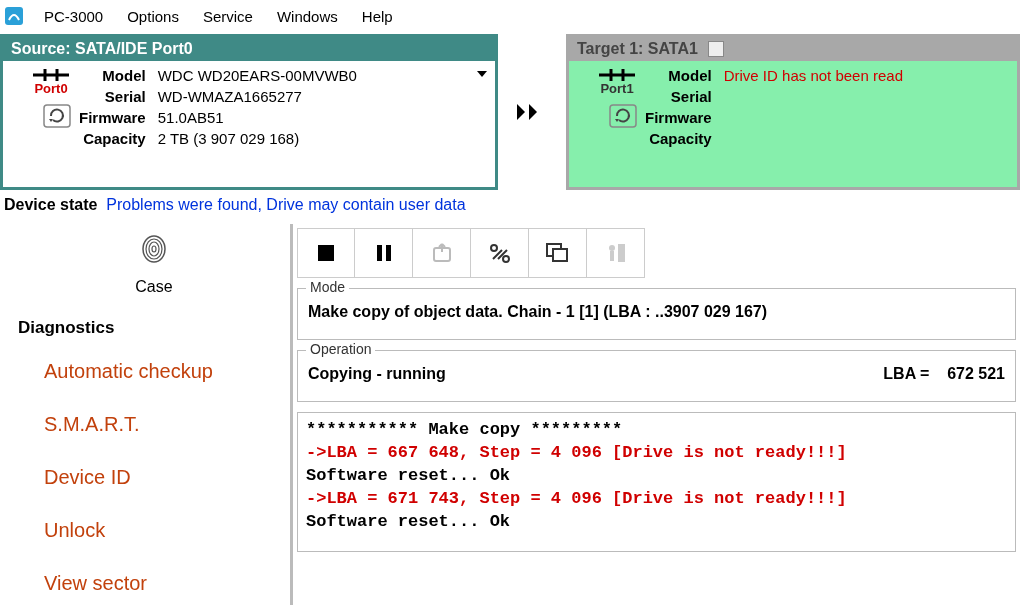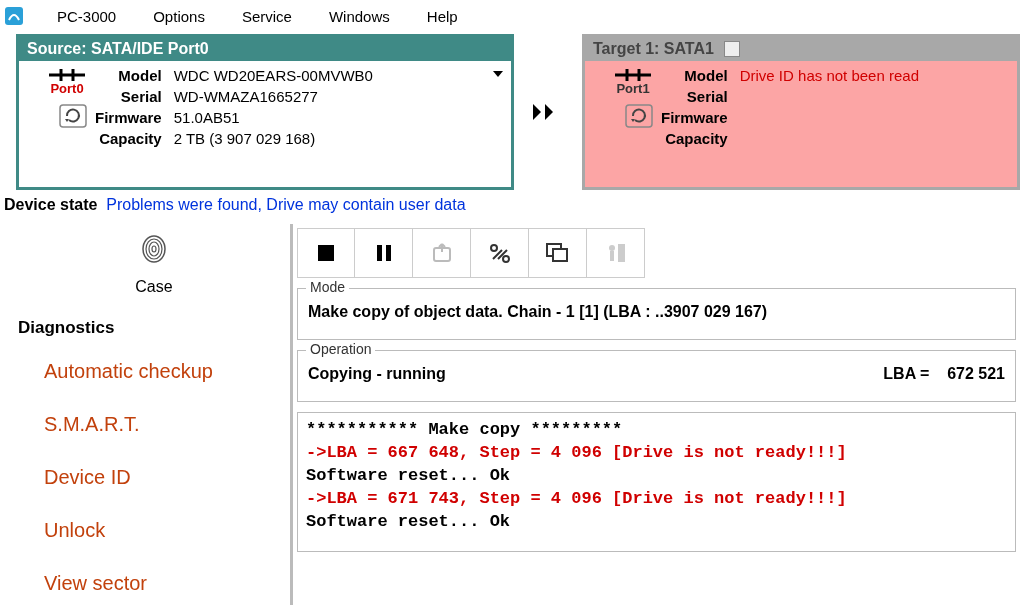--- a/index.html
+++ b/index.html
@@ -1,26 +1,26 @@
 <!DOCTYPE html>
 <html><head>
 <meta charset="utf-8">
 <style>
   * { box-sizing: border-box; margin: 0; padding: 0; }
   body { font-family: "Segoe UI", Tahoma, Arial, sans-serif; font-size: 14px; color: #000; background: #fff; width: 1024px; height: 605px; overflow: hidden; }
 
   
-  .menubar { display: flex; align-items: center; height: 28px; padding: 16px 4px; gap: 17px; }
+  .menubar { display: flex; align-items: center; height: 28px; padding: 16px 4px; gap: 4px; }
   .menubar .app-icon { width: 20px; height: 20px; margin-right: 6px; }
   .menubar .menu-item { padding: 2px 10px; cursor: default; font-size: 15px; }
 
   
-  .panels-row { display: flex; align-items: stretch; height: 158px; padding: 2px 4px 0 16px; }
+  .panels-row { display: flex; align-items: stretch; height: 158px; padding: 2px 4px 0 0; }
   .panel-source { flex: 0 0 498px; border: 3px solid #3f8a86; background: #fff; }
-  .panel-target { flex: 1; border: 3px solid #a8a8a8; background: #fca5a5; margin-left: 4px; }
+  .panel-target { flex: 1; border: 3px solid #a8a8a8; background: #86efac; margin-left: 4px; }
   .panel-gap { flex: 0 0 64px; display: flex; align-items: center; justify-content: center; }
   .panel-header { font-size: 16px; font-weight: bold; padding: 3px 8px; }
   .panel-source .panel-header { background: #3f8a86; color: #fff; }
   .panel-target .panel-header { background: #a8a8a8; color: #444; display:flex; align-items:center; gap:10px;}
   .panel-target .panel-header .chk { width:16px; height:16px; background:#eee; border:1px solid #888; display:inline-block;}
   .panel-body { display: flex; padding: 6px 4px; gap: 8px; }
   .panel-iconcol { width: 64px; display:flex; flex-direction:column; align-items:flex-end; gap:8px; }
   .port-icon { display:flex; flex-direction:column; align-items:center; font-size:13px; font-weight:bold;}
   .port-icon.red { color:#d00000;}
   .port-icon.gray { color:#333;}

